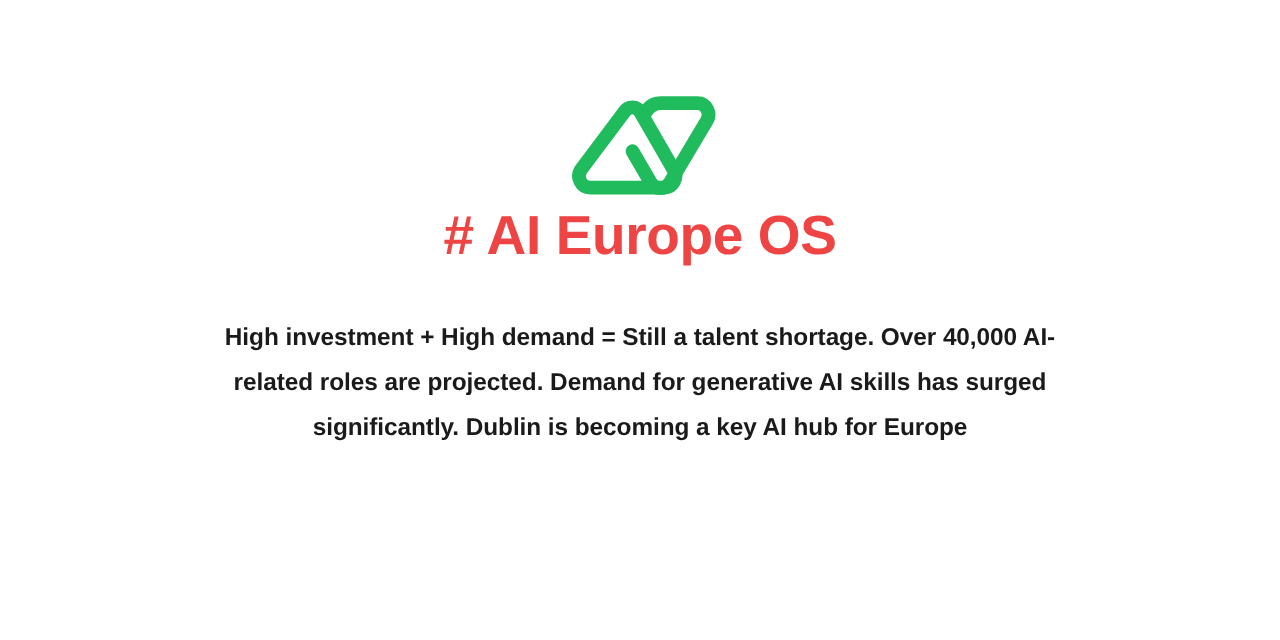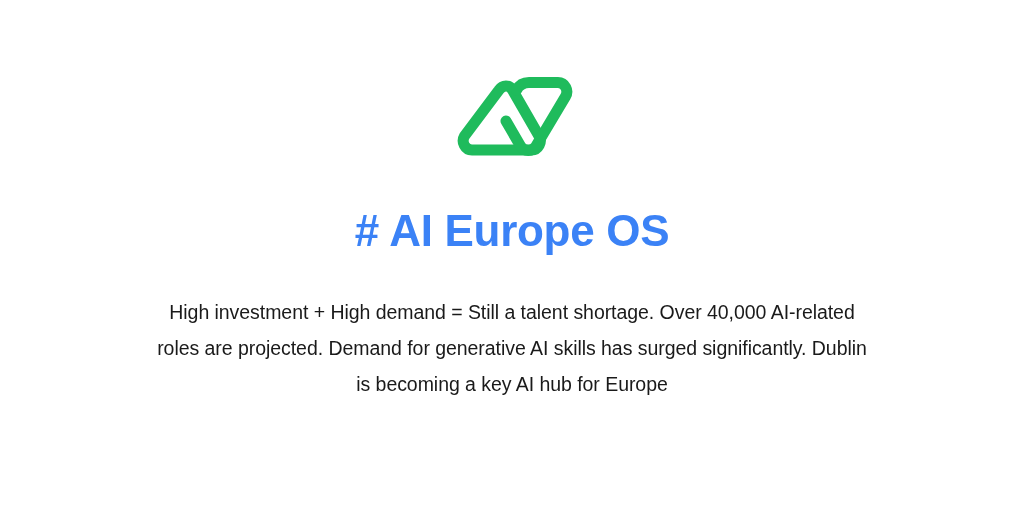--- a/index.html
+++ b/index.html
@@ -30,34 +30,33 @@
     display: flex;
     align-items: center;
     justify-content: center;
   }
   .logo-wrap svg {
     display: block;
     width: 132px;
     height: 92px;
   }
   .title {
-    margin-top: 42px;
     font-size: 44px;
     font-weight: bold;
     letter-spacing: -0.3px;
-    color: #3b82f6;
+    color: #ef4444;
     line-height: 1.05;
     text-align: right;
     white-space: nowrap;
   }
   .body-copy {
     margin-top: 40px;
     width: 722px;
     font-size: 19.5px;
-    font-weight: normal;
+    font-weight: bold;
     line-height: 36px;
     color: #1a1a1a;
     text-align: center;
     letter-spacing: -0.05px;
   }
 </style>
 </head>
 <body>
 
 <div class="slide">

